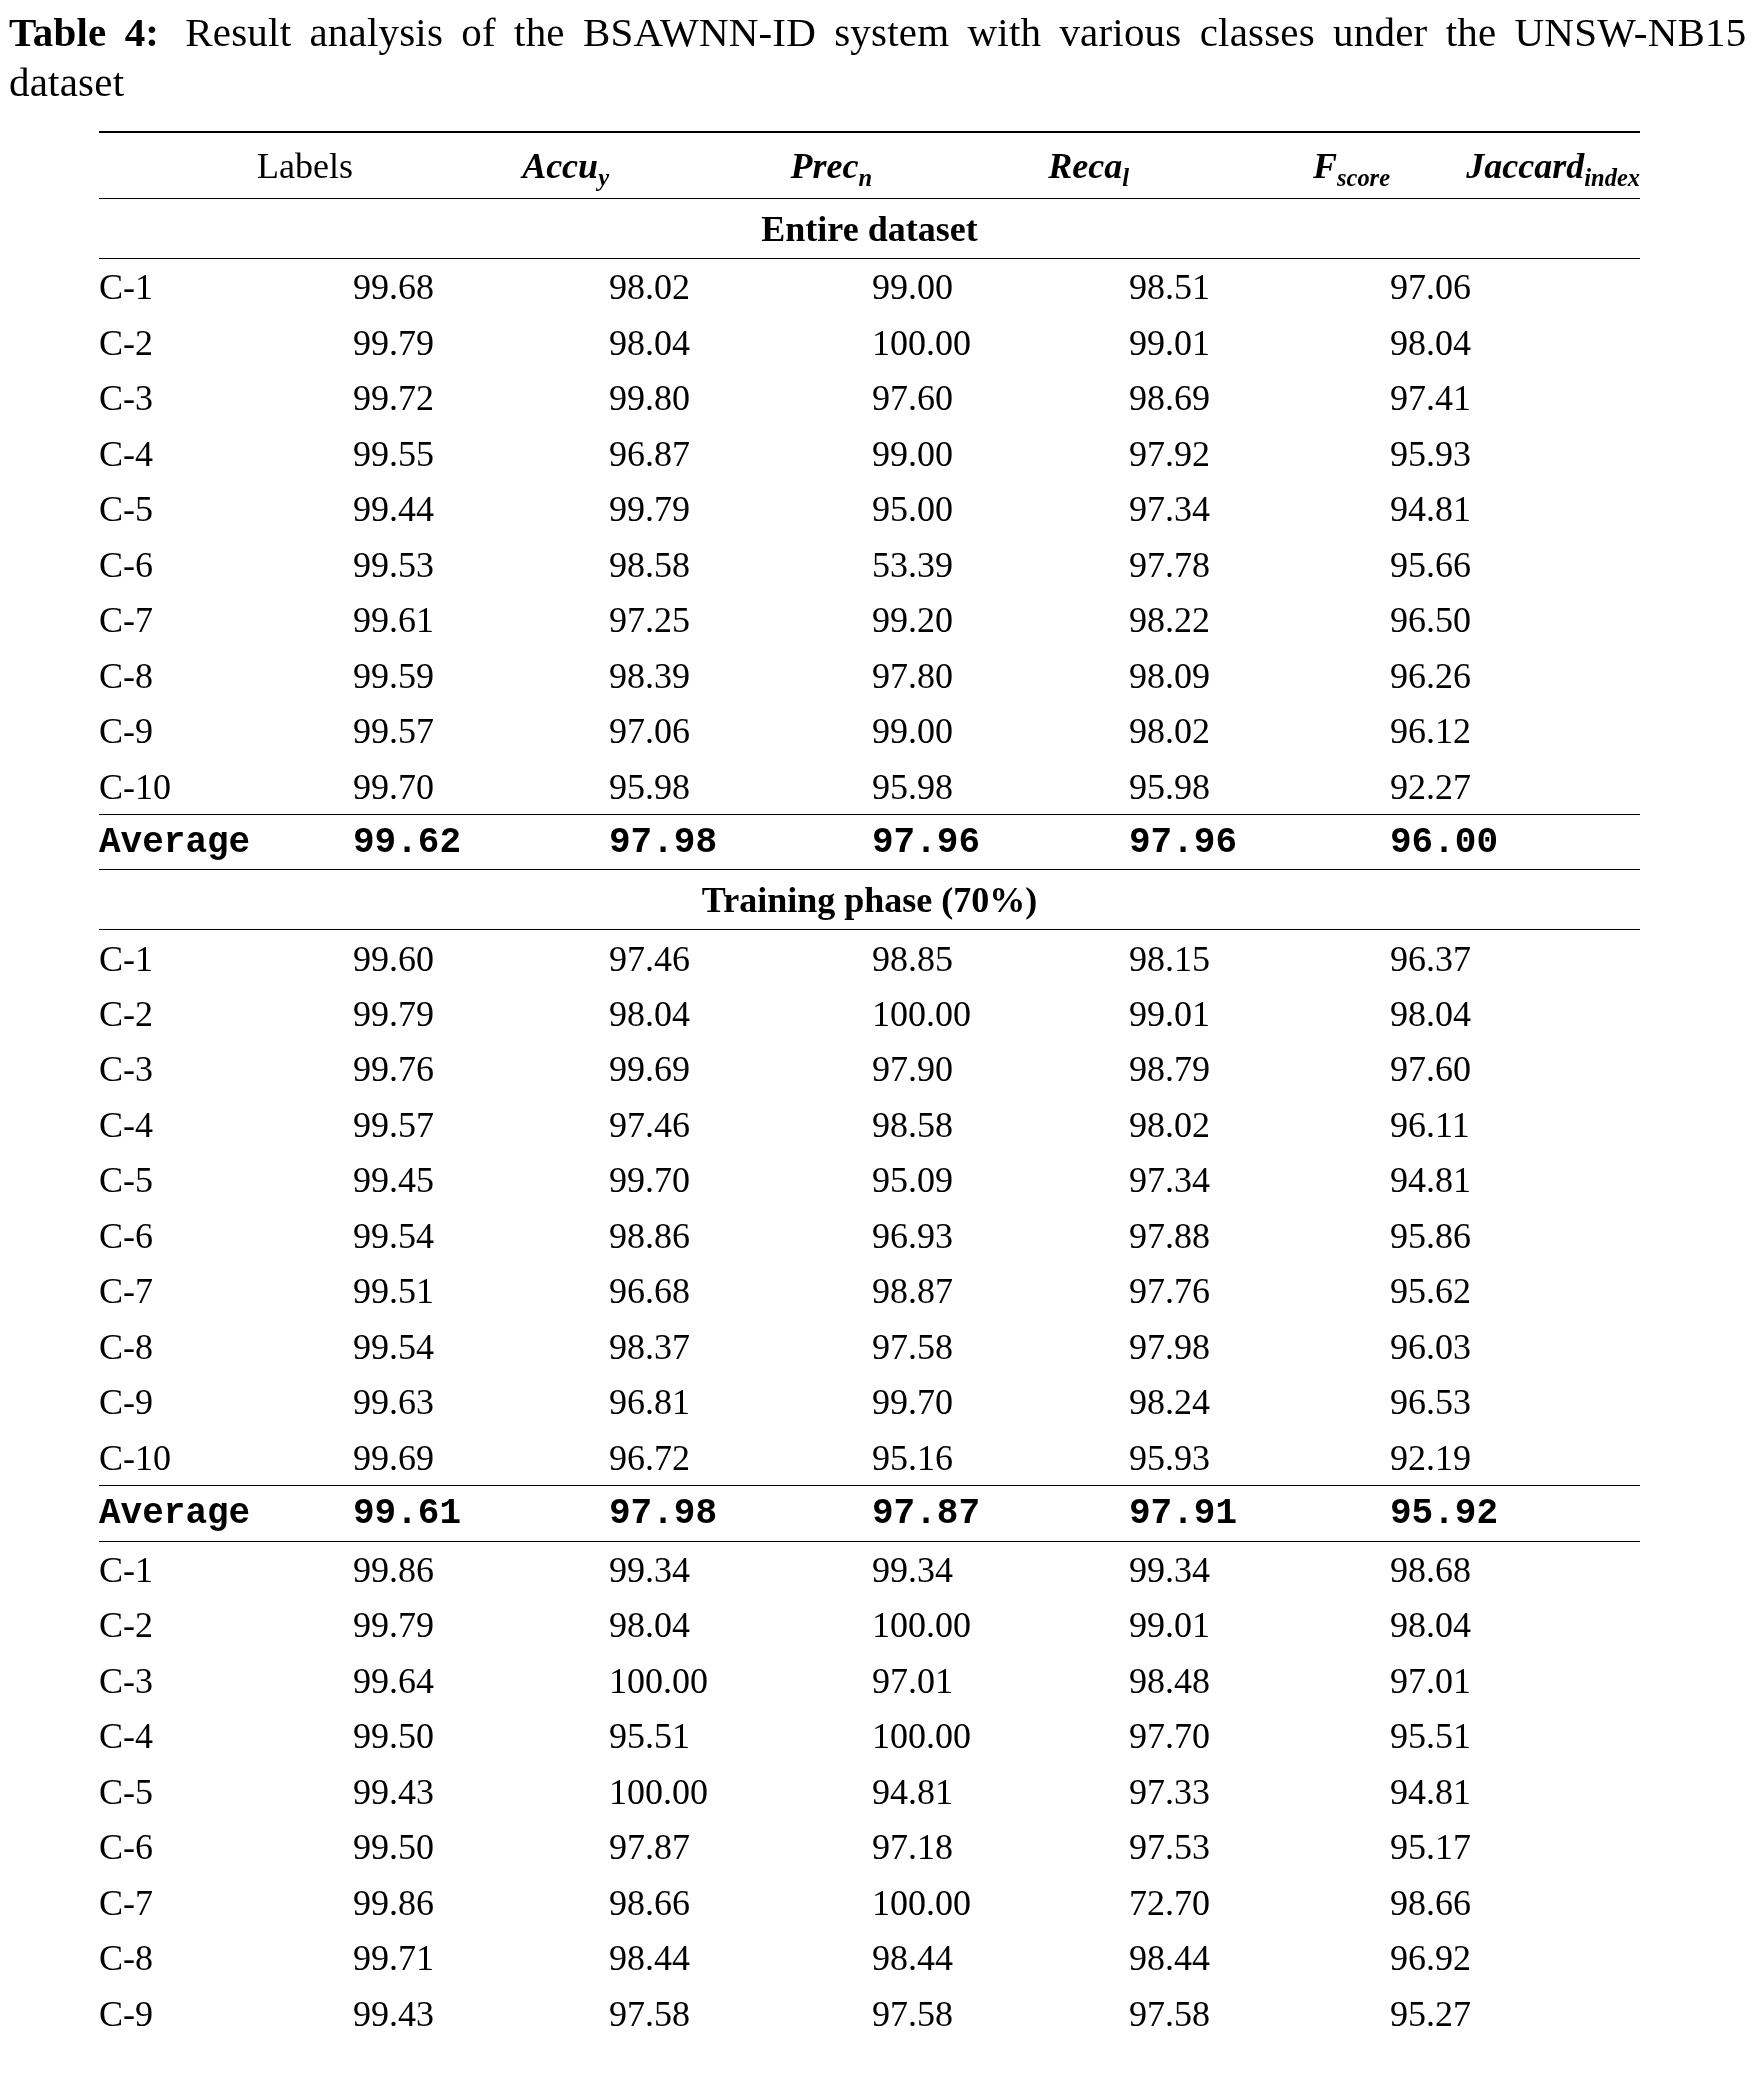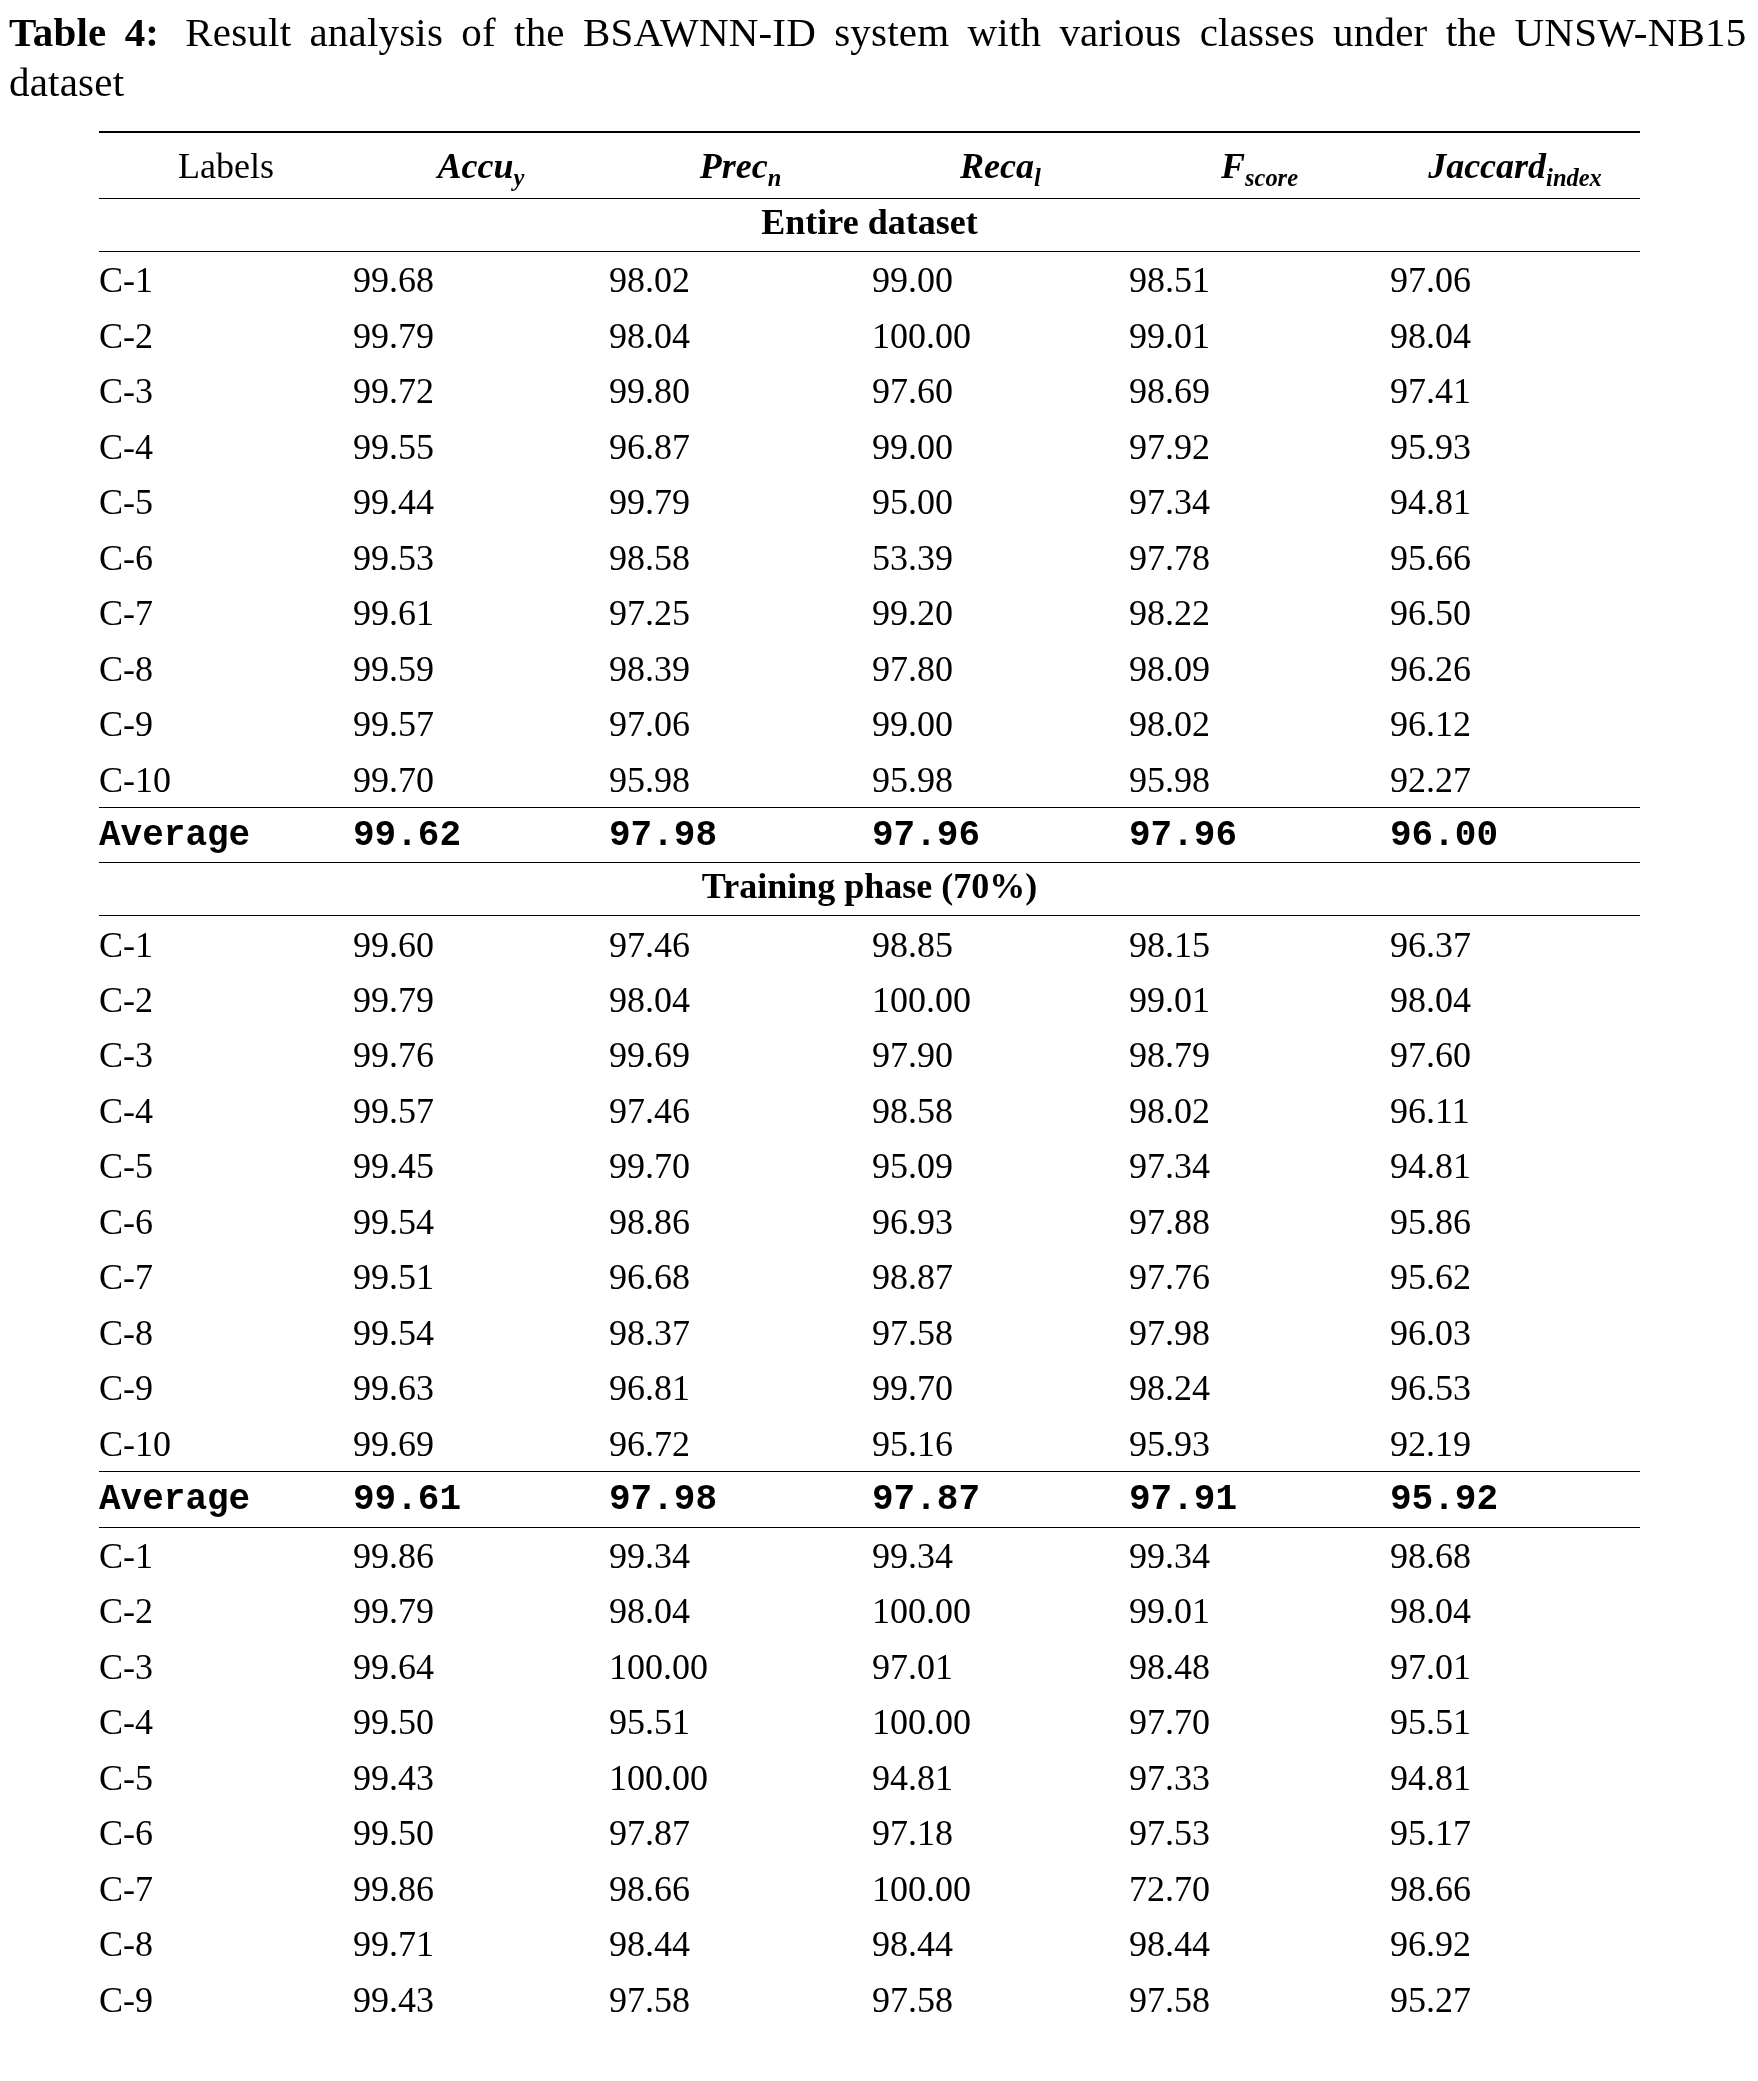--- a/index.html
+++ b/index.html
@@ -39,21 +39,21 @@
   col.c-prec    { width: 263px; }
   col.c-reca    { width: 257px; }
   col.c-fscore  { width: 261px; }
   col.c-jaccard { width: 250px; }
 
   thead tr {
     border-top: 2.7px solid #000;
     border-bottom: 1.8px solid #000;
   }
   thead th {
-    text-align: center;
+    text-align: right;
     font-weight: bold;
     font-style: italic;
     padding: 12.6px 0 10.8px 0;
     vertical-align: baseline;
     margin-left: 16px;
   }
   thead th.labels-head {
     font-weight: normal;
     font-style: normal;
   }
@@ -67,21 +67,21 @@
     text-align: left;
     padding: 7.2px 0 6.3px 0;
     vertical-align: baseline;
   }
   tr.section-row {
     border-bottom: 1.8px solid #000;
   }
   td.section-title {
     text-align: center;
     font-weight: bold;
-    padding: 2px 0 8px 0;
+    padding: 9px 0 8px 0;
   }
   tr.average-row {
     border-top: 1.8px solid #000;
     border-bottom: 1.8px solid #000;
     font-weight: bold;
     font-family: Liberation Mono, monospace;
   }
 </style>
 </head>
 <body>

